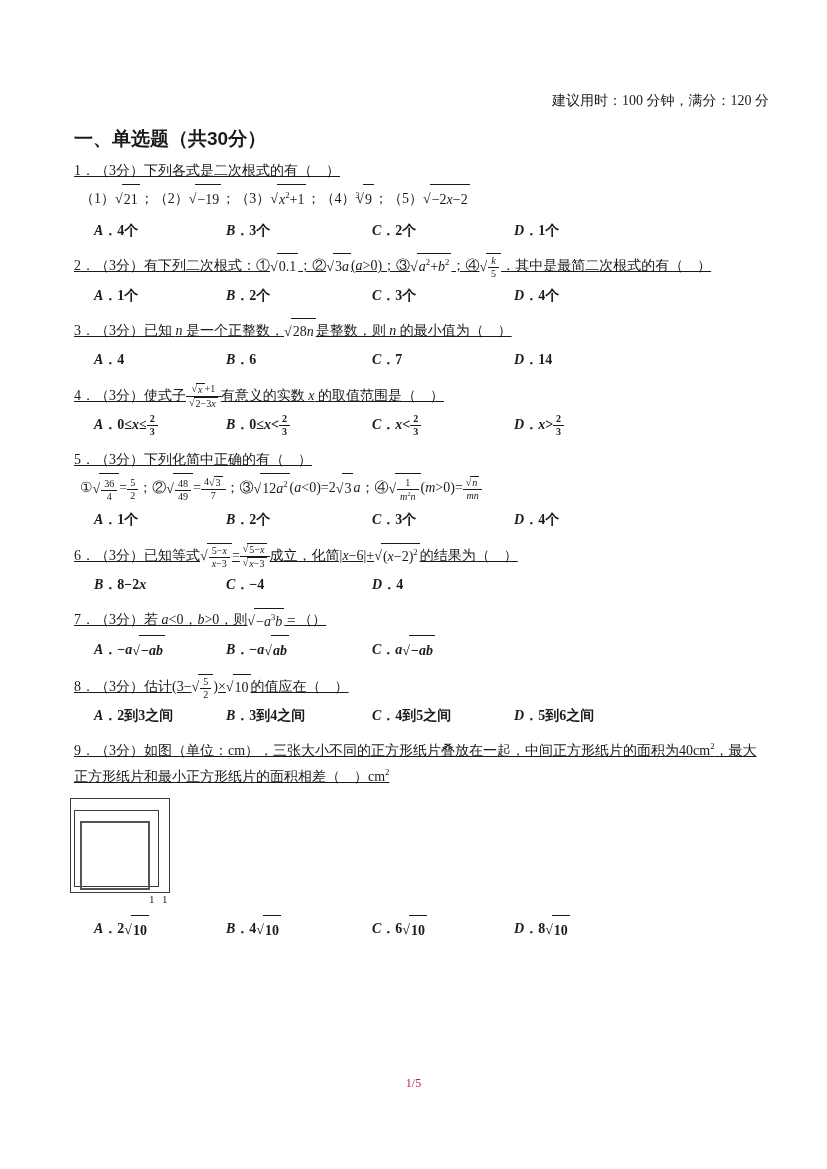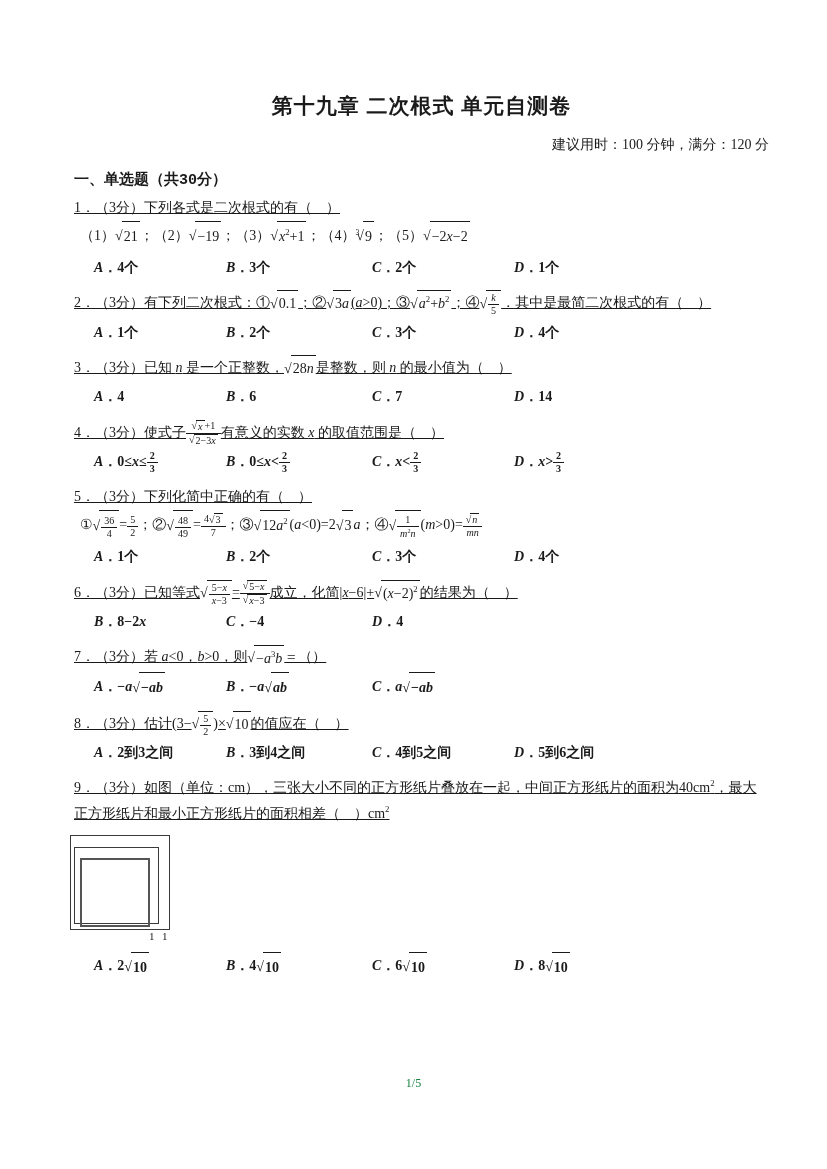--- a/index.html
+++ b/index.html
@@ -8,22 +8,22 @@
     background:#ffffff; overflow:hidden; color:#1a1a1a;
     font-family:"Liberation Serif","DejaVu Serif",serif;
     box-sizing:border-box; padding:92px 58px 0 74px;
   }
   h1.title{
     margin:0 0 16px 0; text-align:center; font-size:21px; font-weight:bold;
     font-family:"Liberation Sans","DejaVu Sans",sans-serif; letter-spacing:1px;
   }
   .subtitle{ text-align:right; font-size:14px; margin:0 0 12px 0; }
   .section{
-    font-size:15px; font-weight:bold; margin:16px 0 6px 0;
-    font-family:Liberation Mono, monospace;
+    font-size:19px; font-weight:bold; margin:16px 0 6px 0;
+    font-family:Liberation Sans, sans-serif;
   }
   .question{ margin-bottom:8px; }
   .stem{ font-size:14px; line-height:1.85;text-decoration:underline; }
   .mathline{ font-size:14px; line-height:2.2; padding-left:6px; }
   .options{ display:flex; align-items:baseline; padding-left:20px; font-size:14px; line-height:2.1; }
   .opt{ white-space:nowrap;font-weight:bold; }
   .opt:nth-child(1){ width:132px; }
   .opt:nth-child(2){ width:146px; }
   .opt:nth-child(3){ width:142px; }
   .opt:nth-child(4){ flex:1; }
@@ -48,28 +48,27 @@
   .sq{ position:absolute; border:1px solid #3a3a3a; background:transparent; }
   .sq1{ left:0;   top:0;    width:98px; height:93px; }
   .sq2{ left:4px; top:12px; width:83px; height:75px; }
   .sq3{ left:10px;top:23px; width:66px; height:65px; border-width:2px; border-color:#555; }
   .tick{ position:absolute; top:95px; font-size:11px; }
   .tick.t1{ left:79px; }
   .tick.t2{ left:92px; }
 
   .footer{
     position:absolute; left:0; right:0; top:1076px; text-align:center;
-    font-size:12px; color:#15803d;
+    font-size:12px; color:#be185d;
   }
 </style>
 </head>
 <body>
 
 <div class="page">
-  <h1 class="title">第十九章 二次根式 单元自测卷</h1>
   <div class="subtitle">建议用时：100 分钟，满分：120 分</div>
   <div class="section">一、单选题（共30分）</div>
   <div id="questions">
       <div class="question">
         <div class="stem">1．（3分）下列各式是二次根式的有（　）</div>
         <div class="mathline">（1）<span class="sqrt"><span class="radsign">√</span><span class="radbody">21</span></span>；（2）<span class="sqrt"><span class="radsign">√</span><span class="radbody">−19</span></span>；（3）<span class="sqrt"><span class="radsign">√</span><span class="radbody"><i>x</i><sup>2</sup>+1</span></span>；（4）<span class="sqrt"><span class="rootidx">3</span><span class="radsign">√</span><span class="radbody">9</span></span>；（5）<span class="sqrt"><span class="radsign">√</span><span class="radbody">−2<i>x</i>−2</span></span></div>
         <div class="options">
           <span class="opt"><i>A</i>．4个</span>
           <span class="opt"><i>B</i>．3个</span>
           <span class="opt"><i>C</i>．2个</span>

